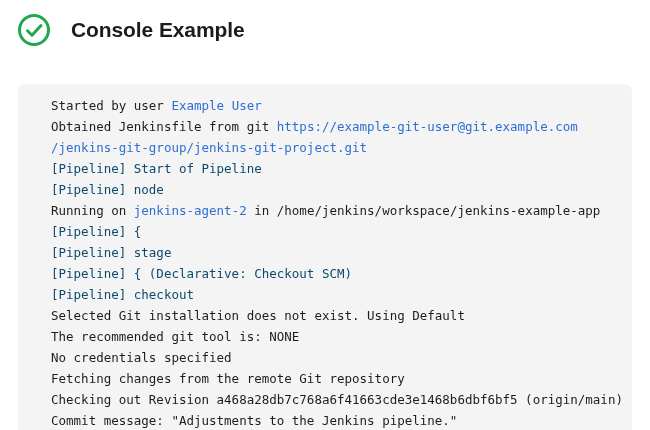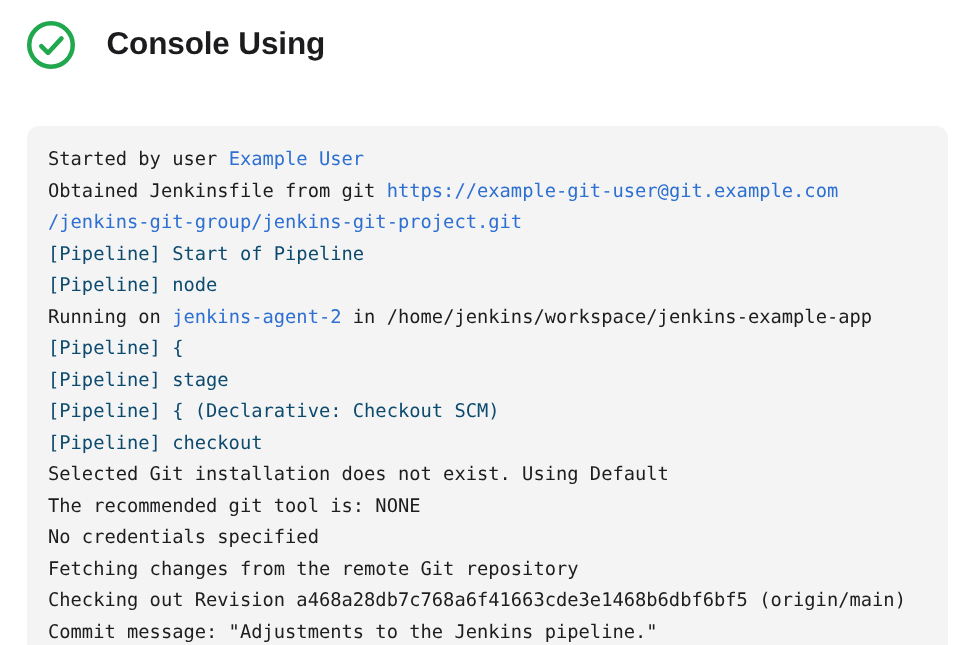--- a/index.html
+++ b/index.html
@@ -35,31 +35,31 @@
     border-radius: 8px 8px 0 0;
     padding: 11px 14px;
     overflow: hidden;
   }
   .console-lines {
     font-family: "DejaVu Sans Mono", monospace;
     font-size: 12.5px;
     line-height: 21px;
     white-space: pre;
   }
-  .console-line { height: 21px; }
+  .console-line { height: 21px; margin-left: 19px; }
   .t-text  { color: #1d1d1f; }
   .t-muted { color: #0c4a6e; }
   .t-link  { color: #2e6fd2; text-decoration: none; cursor: pointer; }
 </style>
 </head>
 <body>
 
 <div class="header">
   <svg class="status-icon" viewBox="0 0 34 34" aria-hidden="true">
     <circle cx="17" cy="17" r="14.5" fill="none" stroke="#21a74d" stroke-width="3"></circle>
     <path d="M10.5 17.8 L15 22.3 L24 12.6" fill="none" stroke="#21a74d" stroke-width="3" stroke-linecap="round" stroke-linejoin="round"></path>
   </svg>
-  <h1 class="page-title">Console Using</h1>
+  <h1 class="page-title">Console Example</h1>
 </div>
 
 <div class="console-panel">
   <div class="console-lines"><div class="console-line"><span class="t-text">Started by user </span><a class="t-link">Example User</a></div><div class="console-line"><span class="t-text">Obtained Jenkinsfile from git </span><a class="t-link">https://example-git-user@git.example.com</a></div><div class="console-line"><a class="t-link">/jenkins-git-group/jenkins-git-project.git</a></div><div class="console-line"><span class="t-muted">[Pipeline] Start of Pipeline</span></div><div class="console-line"><span class="t-muted">[Pipeline] node</span></div><div class="console-line"><span class="t-text">Running on </span><a class="t-link">jenkins-agent-2</a><span class="t-text"> in /home/jenkins/workspace/jenkins-example-app</span></div><div class="console-line"><span class="t-muted">[Pipeline] {</span></div><div class="console-line"><span class="t-muted">[Pipeline] stage</span></div><div class="console-line"><span class="t-muted">[Pipeline] { (Declarative: Checkout SCM)</span></div><div class="console-line"><span class="t-muted">[Pipeline] checkout</span></div><div class="console-line"><span class="t-text">Selected Git installation does not exist. Using Default</span></div><div class="console-line"><span class="t-text">The recommended git tool is: NONE</span></div><div class="console-line"><span class="t-text">No credentials specified</span></div><div class="console-line"><span class="t-text">Fetching changes from the remote Git repository</span></div><div class="console-line"><span class="t-text">Checking out Revision a468a28db7c768a6f41663cde3e1468b6dbf6bf5 (origin/main)</span></div><div class="console-line"><span class="t-text">Commit message: "Adjustments to the Jenkins pipeline."</span></div></div>
 </div>
 
 </body></html>

